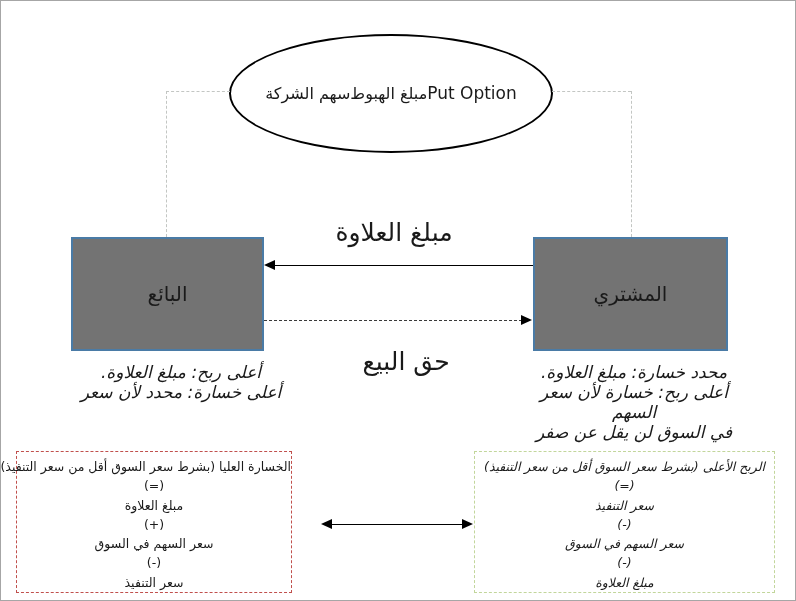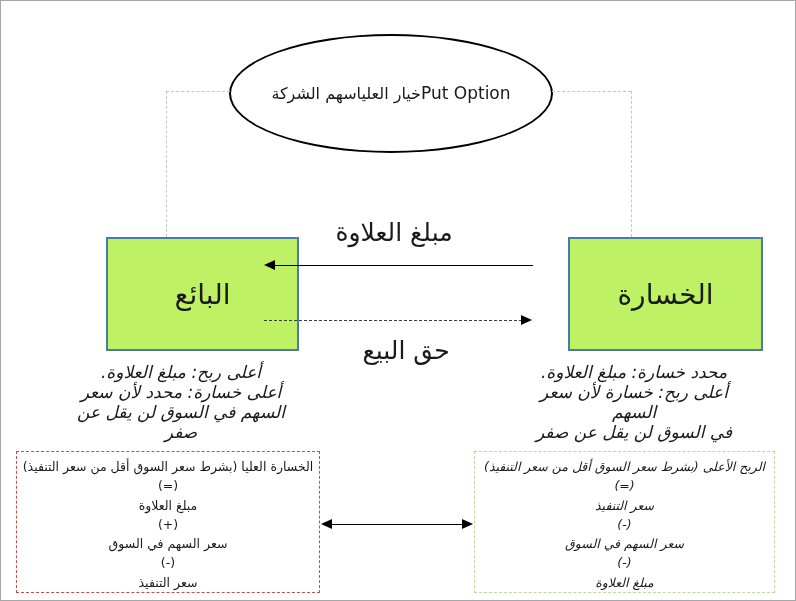--- a/index.html
+++ b/index.html
@@ -23,24 +23,23 @@
     text-align:center;line-height:21px;font-size:16px;
   }
   .ellipse .en{font-size:17px;}
 
   
   .conn-h{border-top:1px dashed #c3c6c3;height:0;}
   .conn-v{border-left:1px dashed #c3c6c3;width:0;}
 
   
   .actor{
-    border:2px solid #4a7ba6;background:#bef264;
+    border:2px solid #4a7ba6;background:#737373;
     display:flex;align-items:center;justify-content:center;
-    font-size:28px;
-    margin-left:35px;
+    font-size:20px;
   }
   .box-seller{left:70px;top:236px;width:193px;height:114px;}
   .box-buyer{left:532px;top:236px;width:195px;height:114px;}
 
   
   .line-solid{border-top:1.5px solid #000;height:0;}
   .line-dashed{border-top:1.5px dashed #3a3a3a;height:0;}
   .tri{width:0;height:0;}
   .tri-left{border-top:5.5px solid transparent;border-bottom:5.5px solid transparent;border-right:11px solid #000;}
   .tri-right{border-top:5.5px solid transparent;border-bottom:5.5px solid transparent;border-left:11px solid #000;}
@@ -54,62 +53,61 @@
     text-align:center;font-size:17px;line-height:20px;direction:rtl;font-style:italic;
   }
 
   
   .calc-box{
     padding-top:5px;
     text-align:center;direction:rtl;
     font-size:12.5px;line-height:19.3px;
   }
   .calc-box .t{white-space:nowrap;}
-  .box-loss{left:15px;top:450px;width:304px;height:142px;border:1.5px dashed #c0504d;}
+  .box-loss{left:15px;top:450px;width:276px;height:142px;border:1.5px dashed #c0504d;}
   .box-profit{left:473px;top:450px;width:301px;height:142px;border:1.5px dashed #c2d69b;font-style:italic;}
 
   .zero-note{
     text-align:center;font-size:12px;line-height:15px;direction:rtl;
   }
 </style>
 </head>
 <body>
 
 <div class="page">
 
   <div class="abs ellipse">
     <div>سهم الشركة</div>
-    <div>خيار العليا</div>
+    <div>مبلغ الهبوط</div>
     <div class="en">Put Option</div>
   </div>
 
   <div class="abs conn-h" style="left:165px;top:90px;width:64px;"></div>
   <div class="abs conn-v" style="left:165px;top:90px;height:146px;"></div>
   <div class="abs conn-h" style="left:551px;top:90px;width:79px;"></div>
   <div class="abs conn-v" style="left:630px;top:90px;height:146px;"></div>
 
   <div class="abs actor box-seller">
     <span>البائع</span>
   </div>
   <div class="abs actor box-buyer">
-    <span>الخسارة</span>
+    <span>المشتري</span>
   </div>
 
   <div class="abs big-label" style="left:293px;top:217px;width:200px;">مبلغ العلاوة</div>
   <div class="abs line-solid" style="left:272px;top:264px;width:260px;"></div>
   <div class="abs tri tri-left" style="left:263px;top:259px;"></div>
 
   <div class="abs line-dashed" style="left:263px;top:319px;width:258px;"></div>
   <div class="abs tri tri-right" style="left:520px;top:314px;"></div>
-  <div class="abs big-label" style="left:305px;top:335px;width:200px;">حق البيع</div>
+  <div class="abs big-label" style="left:305px;top:346px;width:200px;">حق البيع</div>
 
   <div class="abs note" style="left:75px;top:361px;width:210px;">
     <div>أعلى ربح: مبلغ العلاوة.</div>
     <div>أعلى خسارة: محدد لأن سعر</div>
-    <div>السهم في السوق لن يقل عن صفر</div>
   </div>
   <div class="abs note" style="left:528px;top:361px;width:210px;">
     <div>محدد خسارة: مبلغ العلاوة.</div>
     <div>أعلى ربح: خسارة لأن سعر السهم</div>
     <div>في السوق لن يقل عن صفر</div>
   </div>
 
   <div class="abs calc-box box-loss">
     <div class="t">الخسارة العليا (بشرط سعر السوق أقل من سعر التنفيذ)</div>
     <div>(=)</div>

